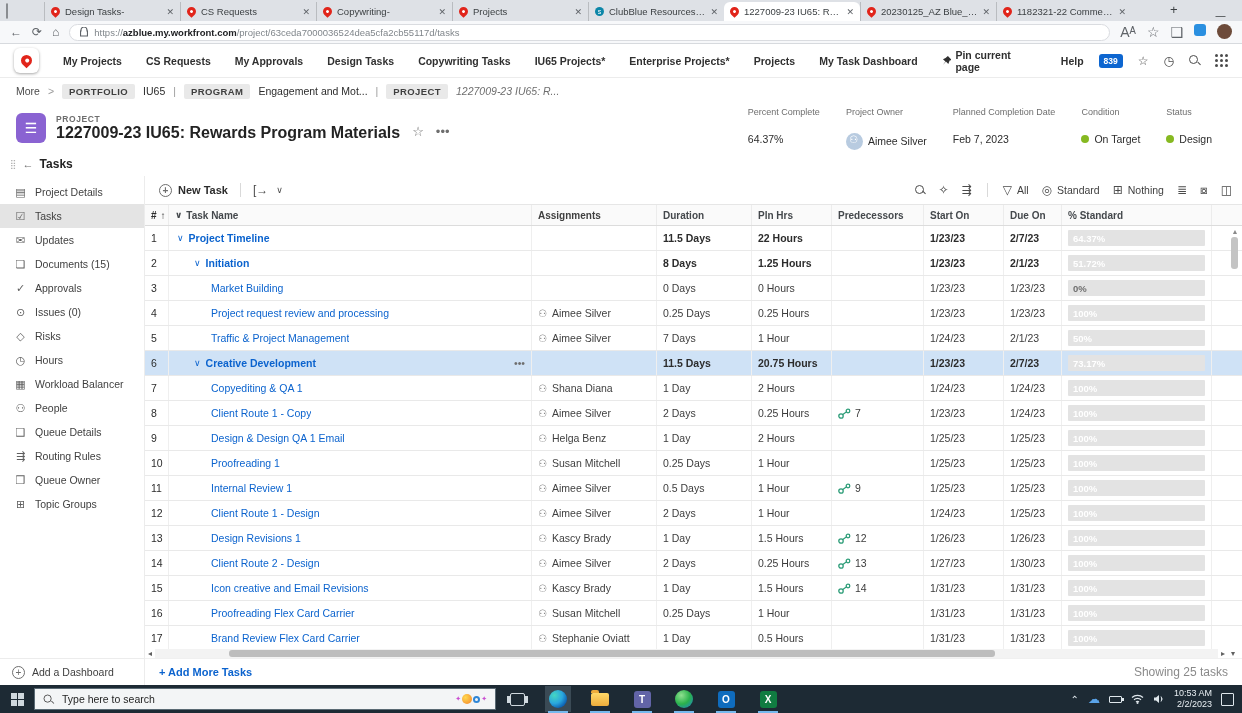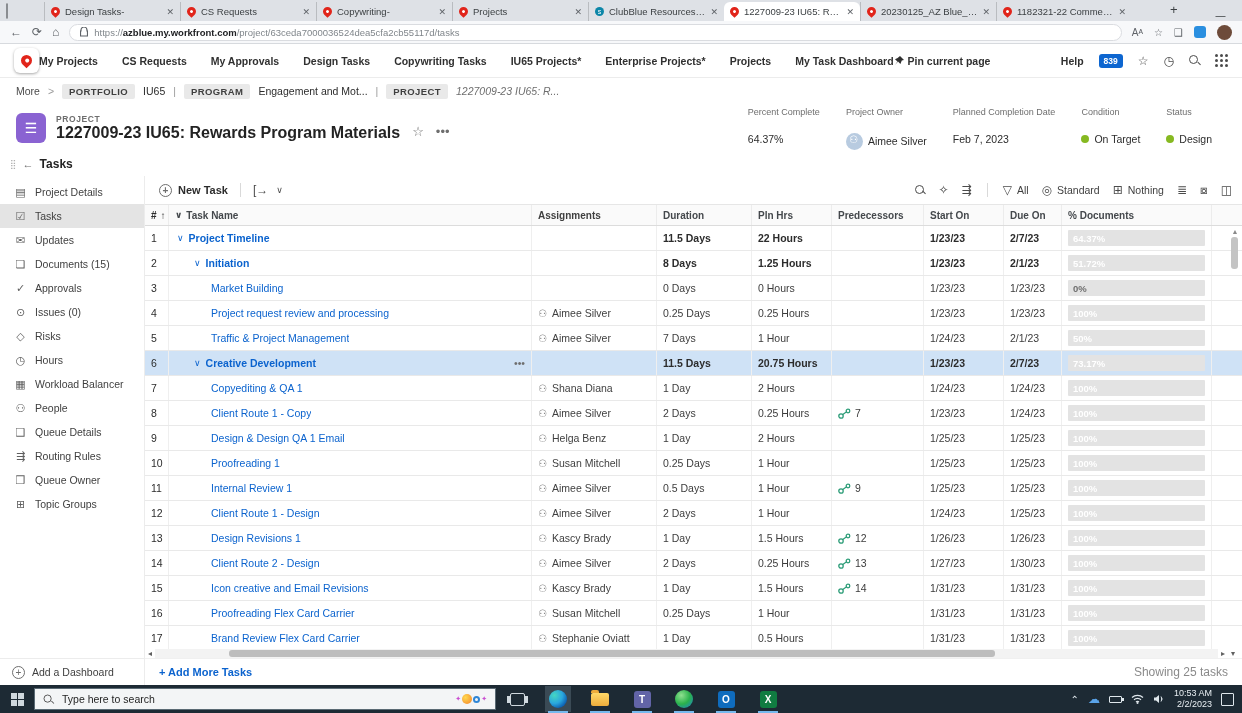--- a/index.html
+++ b/index.html
@@ -20,26 +20,26 @@
   .fav-sharepoint { background:#0c86a8; border-radius:50%; color:#fff; font-size:7px; line-height:9px; text-align:center; }
   .fav-sharepoint::after { content:"s"; }
   .newtab { margin:0 6px 4px 6px; font-size:13px; color:#3c4043; }
   .wincontrols { margin-left:auto; display:flex; gap:22px; padding:4px 16px 0 0; color:#3c4043; font-size:10px; }
 
   
   .btoolbar { height:23px; background:#f7f8fa; border-bottom:1px solid #d7dade; display:flex; align-items:center; gap:10px; padding:0 10px; flex:none; }
   .bicon { color:#5f6368; font-size:12px; line-height:1; }
   .addrbar { flex:1; height:17px; background:#fff; border:1px solid #dadce0; border-radius:9px; display:flex; align-items:center; gap:6px; padding:0 10px; font-size:9.5px; color:#80868b; overflow:hidden; white-space:nowrap; }
   .addrbar .domain { color:#202124; font-weight:bold; }
-  .bright { display:flex; gap:11px; align-items:center; color:#5f6368; font-size:10px; }
+  .bright { display:flex; gap:11px; align-items:flex-start; color:#5f6368; font-size:14px; }
   .avatar16 { width:15px; height:15px; border-radius:50%; background:#6d4b3a; flex:none; }
   .edge-sq { width:12px; height:12px; border-radius:3px; background:#2a8fe0; }
 
   
-  .wfnav { height:34px; background:#fff; border-bottom:1px solid #ececec; display:flex; align-items:center; padding:0 14px; flex:none; }
+  .wfnav { height:34px; background:#fff; border-bottom:1px solid #ececec; display:flex; align-items:center; gap:24px; padding:0 14px; flex:none; }
   .wflogo { width:25px; height:25px; border-radius:6px; background:#fff; box-shadow:0 1px 3px rgba(0,0,0,.35); display:flex; align-items:center; justify-content:center; flex:none; }
   .wfpin { width:11px; height:11px; background:#e1251b; border-radius:50% 50% 50% 0; transform:rotate(-45deg); position:relative; }
   .wfpin::after { content:""; position:absolute; left:3.5px; top:3.5px; width:4px; height:4px; background:#fff; border-radius:50%; }
   .navitem { font-size:10.5px; font-weight:bold; color:#303030; white-space:nowrap; }
   .pinpage { display:flex; align-items:center; gap:4px; font-size:10.5px; font-weight:bold; color:#303030; }
   .navright { margin-left:auto; display:flex; align-items:center; gap:15px; }
   .badge { background:#0d66d0; color:#fff; font-size:8.5px; font-weight:bold; border-radius:3px; padding:2px 5px; }
   .nico { color:#4b4b4b; font-size:12px; }
   .dots9 { display:grid; grid-template-columns:repeat(3,3px); grid-gap:2px; }
   .dots9 i { width:3px; height:3px; background:#4b4b4b; border-radius:50%; }
@@ -479,21 +479,21 @@
         <div class="c-pred">
             <span>Predecessors</span>
           </div>
         <div class="c-start">
             <span>Start On</span>
           </div>
         <div class="c-due">
             <span>Due On</span>
           </div>
         <div class="c-pct">
-            <span>% Documents</span>
+            <span>% Standard</span>
           </div>
         <div class="c-pad"></div>
       </div>
 
       <div class="tbody">
 
       <div class="trow b">
             <div class="c-num">1</div>
             <div class="c-name" style="padding-left: 8px;">
               <span class="chev">∨</span>

